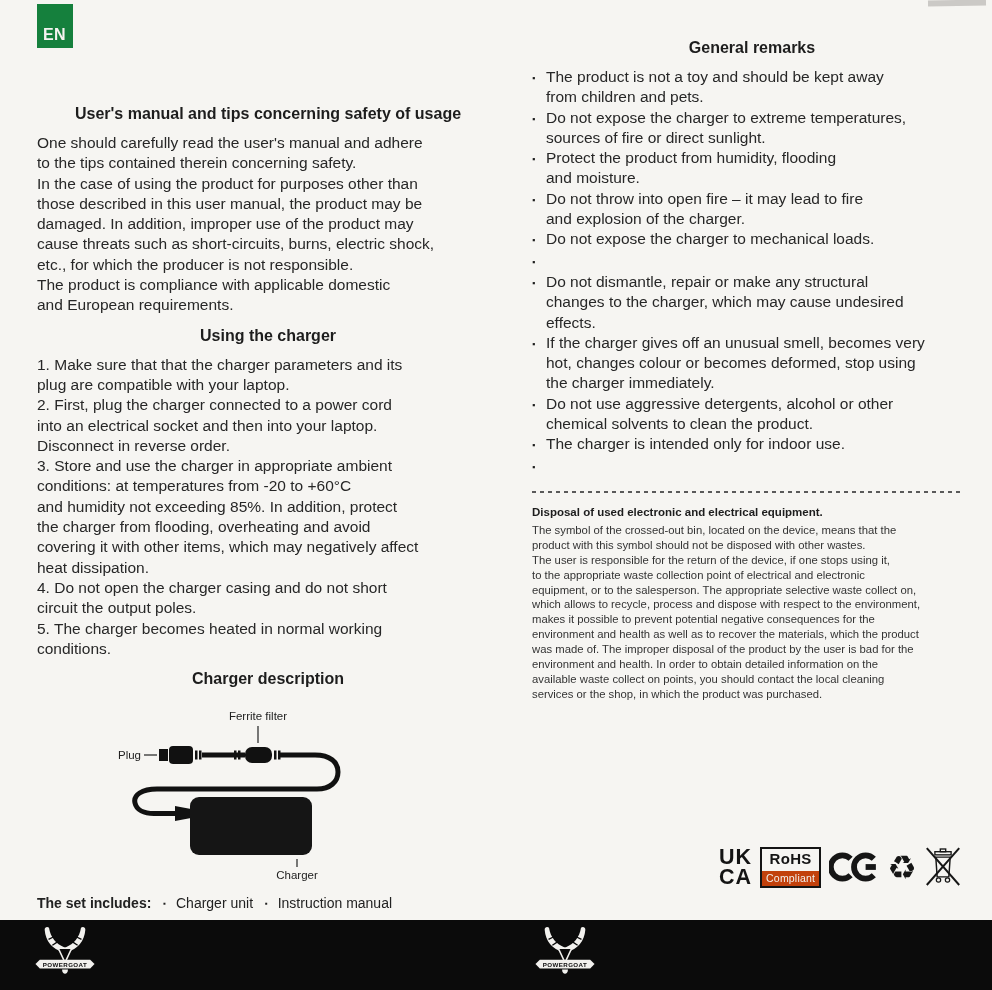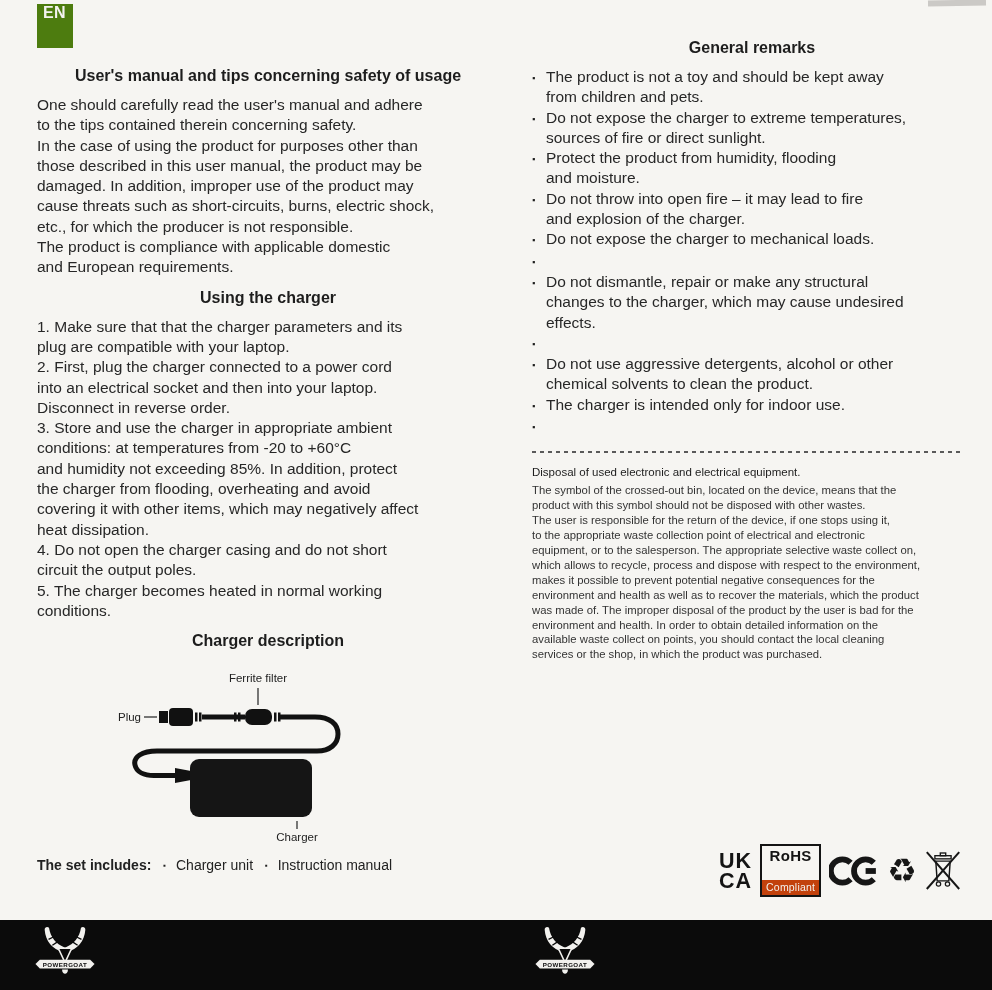--- a/index.html
+++ b/index.html
@@ -2,46 +2,46 @@
 <html><head>
 <meta charset="utf-8">
 <style>
   html,body{margin:0;padding:0;background:#e8e7e4;}
   .page{
     position:relative;width:992px;height:990px;overflow:hidden;
     background:#f6f5f2;
     font-family:"Liberation Sans",sans-serif;color:#262626;
   }
   .en-badge{
-    position:absolute;left:37px;top:4px;width:36px;height:44px;background:#4d7c0f;
-    color:#f4f3f0;display:flex;padding:0 0 4px 6px;box-sizing:border-box;
+    position:absolute;left:37px;top:4px;width:36px;height:44px;background:#15803d;
+    color:#f4f3f0;display:flex;align-items:flex-end;padding:0 0 4px 6px;box-sizing:border-box;
     font-size:16px;font-weight:700;letter-spacing:.3px;
   }
   .smudge{position:absolute;left:928px;top:0;width:58px;height:6px;background:#b3b1ae;opacity:.65;transform:rotate(-1deg);}
   .col{position:absolute;top:0;}
-  .col-left{left:37px;width:462px;padding-top:66px;}
+  .col-left{left:37px;width:462px;padding-top:104px;}
   .col-right{left:532px;width:440px;padding-top:38px;}
   h2.hd{font-size:16px;font-weight:700;margin:0 0 9px 0;line-height:20px;color:#1d1d1d;text-align:center;}
   h2.hd.mt{margin-top:10px;}
   .body-text{font-size:15.5px;line-height:20.3px;white-space:pre-line;margin:0;color:#272727;}
   ul.remarks{list-style:none;margin:0;padding:0;}
   ul.remarks li{display:flex;margin:0;}
   .blt{width:14px;flex:0 0 14px;font-size:9px;line-height:20.3px;padding-top:1px;color:#1c1c1c;}
   .dash-divider{height:2px;margin-top:14px;width:428px;
     background:repeating-linear-gradient(90deg,#5a5a5a 0 4px,transparent 4px 8px);}
-  .disposal-hd{font-size:11.5px;font-weight:400;margin:13px 0 0 0;color:#1d1d1d;}
+  .disposal-hd{font-size:11.5px;font-weight:700;margin:13px 0 0 0;color:#1d1d1d;}
   .disposal-body{font-size:11.3px;line-height:14.9px;white-space:pre-line;margin:5px 0 0 0;color:#333;}
   .diagram{display:block;margin-top:14px;}
   .set-line{margin-top:8px;font-size:14px;line-height:20px;color:#222;}
   .set-line .lbl{font-weight:700;margin-top:48px;}
   .set-line .sb{font-size:8px;vertical-align:2px;padding:0 6px 0 8px;}
   .cert-row{position:absolute;left:702px;top:844px;display:flex;align-items:center;gap:8px;margin-left:17px;}
   .ukca{font-weight:700;font-size:21.5px;line-height:20px;letter-spacing:1px;color:#141414;}
   .rohs{border:2.5px solid #141414;text-align:center;background:#f6f5f2;}
-  .rohs-top{font-size:15px;font-weight:700;padding:1px 5px 16px 5px;color:#141414;letter-spacing:.3px;}
+  .rohs-top{font-size:15px;font-weight:700;padding:1px 5px 4px 5px;color:#141414;letter-spacing:.3px;}
   .rohs-bottom{background:#c2410c;color:#f2f1ee;font-size:10.5px;padding:1px 4px 2px;letter-spacing:.2px;}
   .recycle{font-size:33px;line-height:1;color:#161616;}
   .footer{position:absolute;left:0;top:920px;width:992px;height:70px;background:#0b0b0b;}
   .goat{position:absolute;top:3px;}
   .goat.g1{left:34px;} .goat.g2{left:534px;}
 </style>
 </head>
 <body>
 
 <div class="page">
@@ -157,20 +157,23 @@
           <span class="blt">▪</span>
         </li>
       <li>
           <span class="blt">▪</span>
           <span class="body-text">Do not dismantle, repair or make any structural
 changes to the charger, which may cause undesired
 effects.</span>
         </li>
       <li>
           <span class="blt">▪</span>
+          <span class="body-text">If the charger gives off an unusual smell, becomes very
+hot, changes colour or becomes deformed, stop using
+the charger immediately.</span>
         </li>
       <li>
           <span class="blt">▪</span>
           <span class="body-text">Do not use aggressive detergents, alcohol or other
 chemical solvents to clean the product.</span>
         </li>
       <li>
           <span class="blt">▪</span>
           <span class="body-text">The charger is intended only for indoor use.</span>
         </li>

